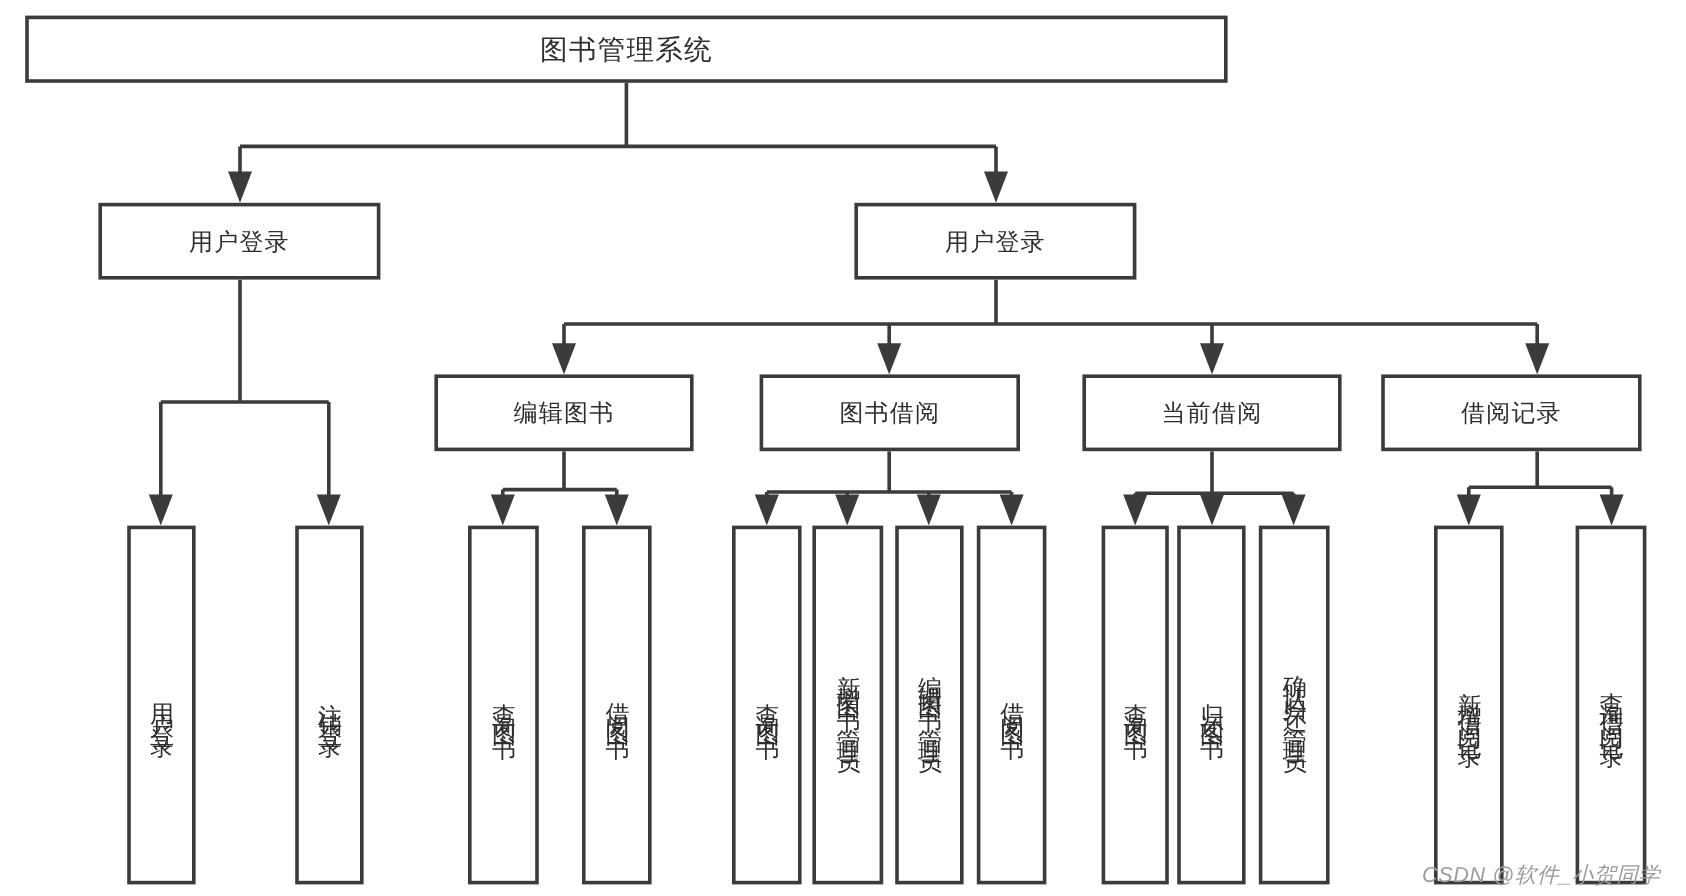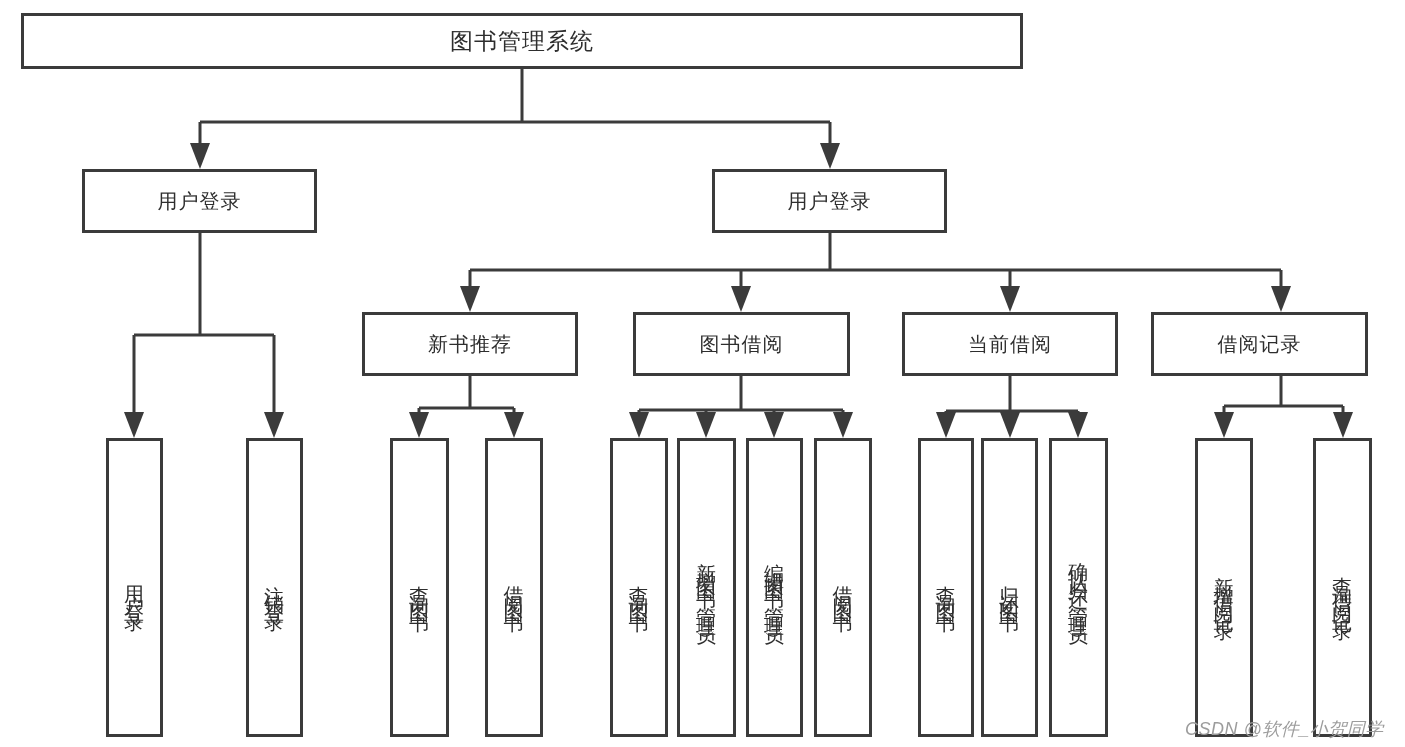--- a/index.html
+++ b/index.html
@@ -79,21 +79,21 @@
         <path d="M1214 412 L1234 412 L1224 438 Z" class="arrow"></path>
         <path d="M1333 412 L1353 412 L1343 438 Z" class="arrow"></path>
       </g>
   </svg>
 
   <div class="hnode rootnode" style="left:21px;top:13px;width:1002px;height:56px">图书管理系统</div>
 
   <div class="hnode" style="left:82px;top:169px;width:235px;height:64px">用户登录</div>
   <div class="hnode" style="left:712px;top:169px;width:235px;height:64px">用户登录</div>
 
-  <div class="hnode" style="left:362px;top:312px;width:216px;height:64px">新书推荐</div>
+  <div class="hnode" style="left:362px;top:312px;width:216px;height:64px">编辑图书</div>
   <div class="hnode" style="left:633px;top:312px;width:217px;height:64px">图书借阅</div>
   <div class="hnode" style="left:902px;top:312px;width:216px;height:64px">当前借阅</div>
   <div class="hnode" style="left:1151px;top:312px;width:217px;height:64px">借阅记录</div>
 
   <div class="vnode" style="left:106px;width:57px">
     <span>用户登录</span>
   </div>
   <div class="vnode" style="left:246px;width:57px">
     <span>注销登录</span>
   </div>

